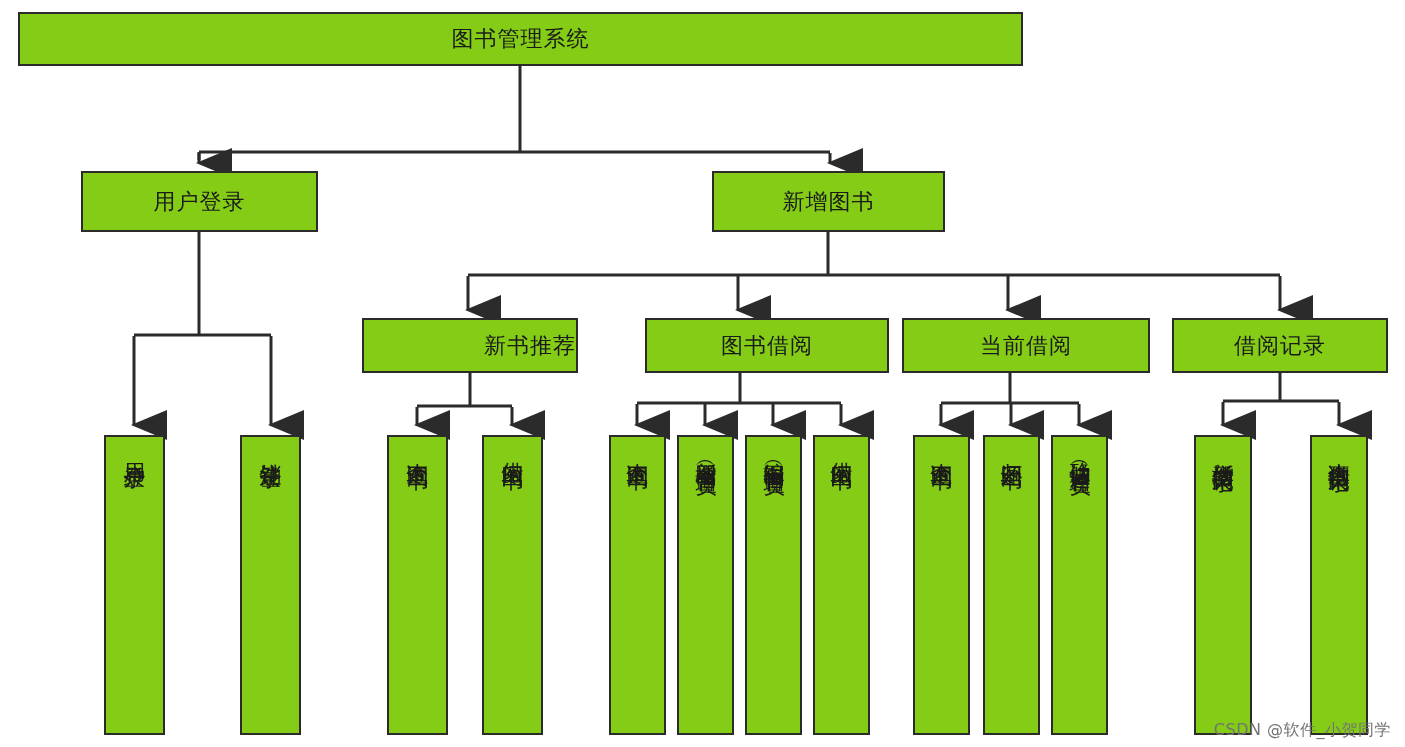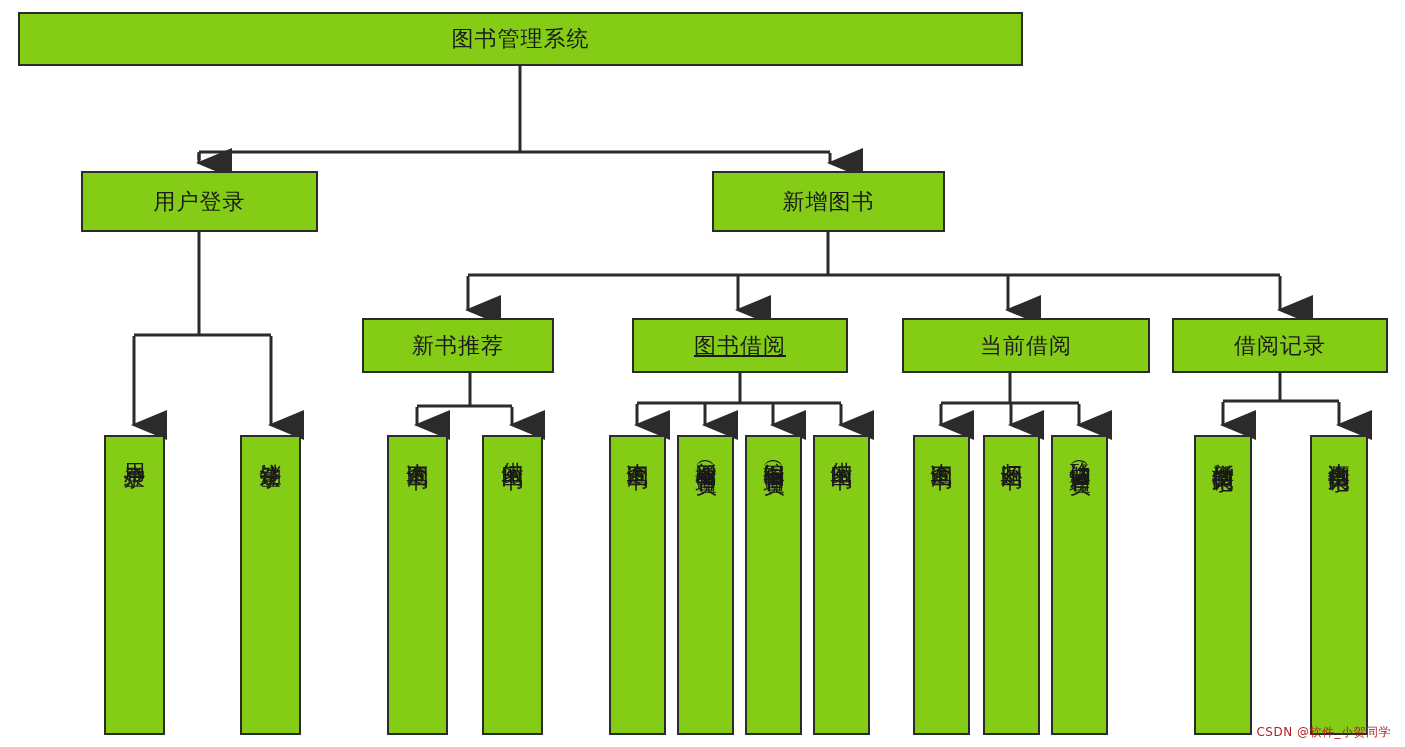--- a/index.html
+++ b/index.html
@@ -53,22 +53,22 @@
     white-space: nowrap;
     color: #1a1a1a;
   }
   .v-node.tall .v-label {
     font-size: 21px;
   }
   #watermark {
     position: absolute;
     right: 14px;
     bottom: 6px;
-    font-size: 12px;
-    color: #b91c1c;
+    font-size: 16px;
+    color: #737373;
     letter-spacing: 0.5px;
     white-space: nowrap;
     user-select: none;
   }
 </style>
 </head>
 <body>
 
 <div id="canvas">
 
@@ -130,24 +130,24 @@
     <span>图书管理系统</span>
   </div>
 
   <div class="node h-node" style="left:81px; top:171px; width:237px; height:61px;">
     <span>用户登录</span>
   </div>
   <div class="node h-node" style="left:712px; top:171px; width:233px; height:61px;">
     <span>新增图书</span>
   </div>
 
-  <div class="node h-node" style="left:362px; top:318px; width:192px; height:55px;">
+  <div class="node h-node" style="left:362px; top:318px; width:216px; height:55px;justify-content:flex-end;">
     <span>新书推荐</span>
   </div>
-  <div class="node h-node" style="left:632px; top:318px; width:216px; height:55px;text-decoration:underline;">
+  <div class="node h-node" style="left:645px; top:318px; width:244px; height:55px;">
     <span>图书借阅</span>
   </div>
   <div class="node h-node" style="left:902px; top:318px; width:248px; height:55px;">
     <span>当前借阅</span>
   </div>
   <div class="node h-node" style="left:1172px; top:318px; width:216px; height:55px;font-family:Liberation Serif, serif;">
     <span>借阅记录</span>
   </div>
 
   <div class="node v-node" style="left:104px; top:435px; width:61px; height:300px;">

